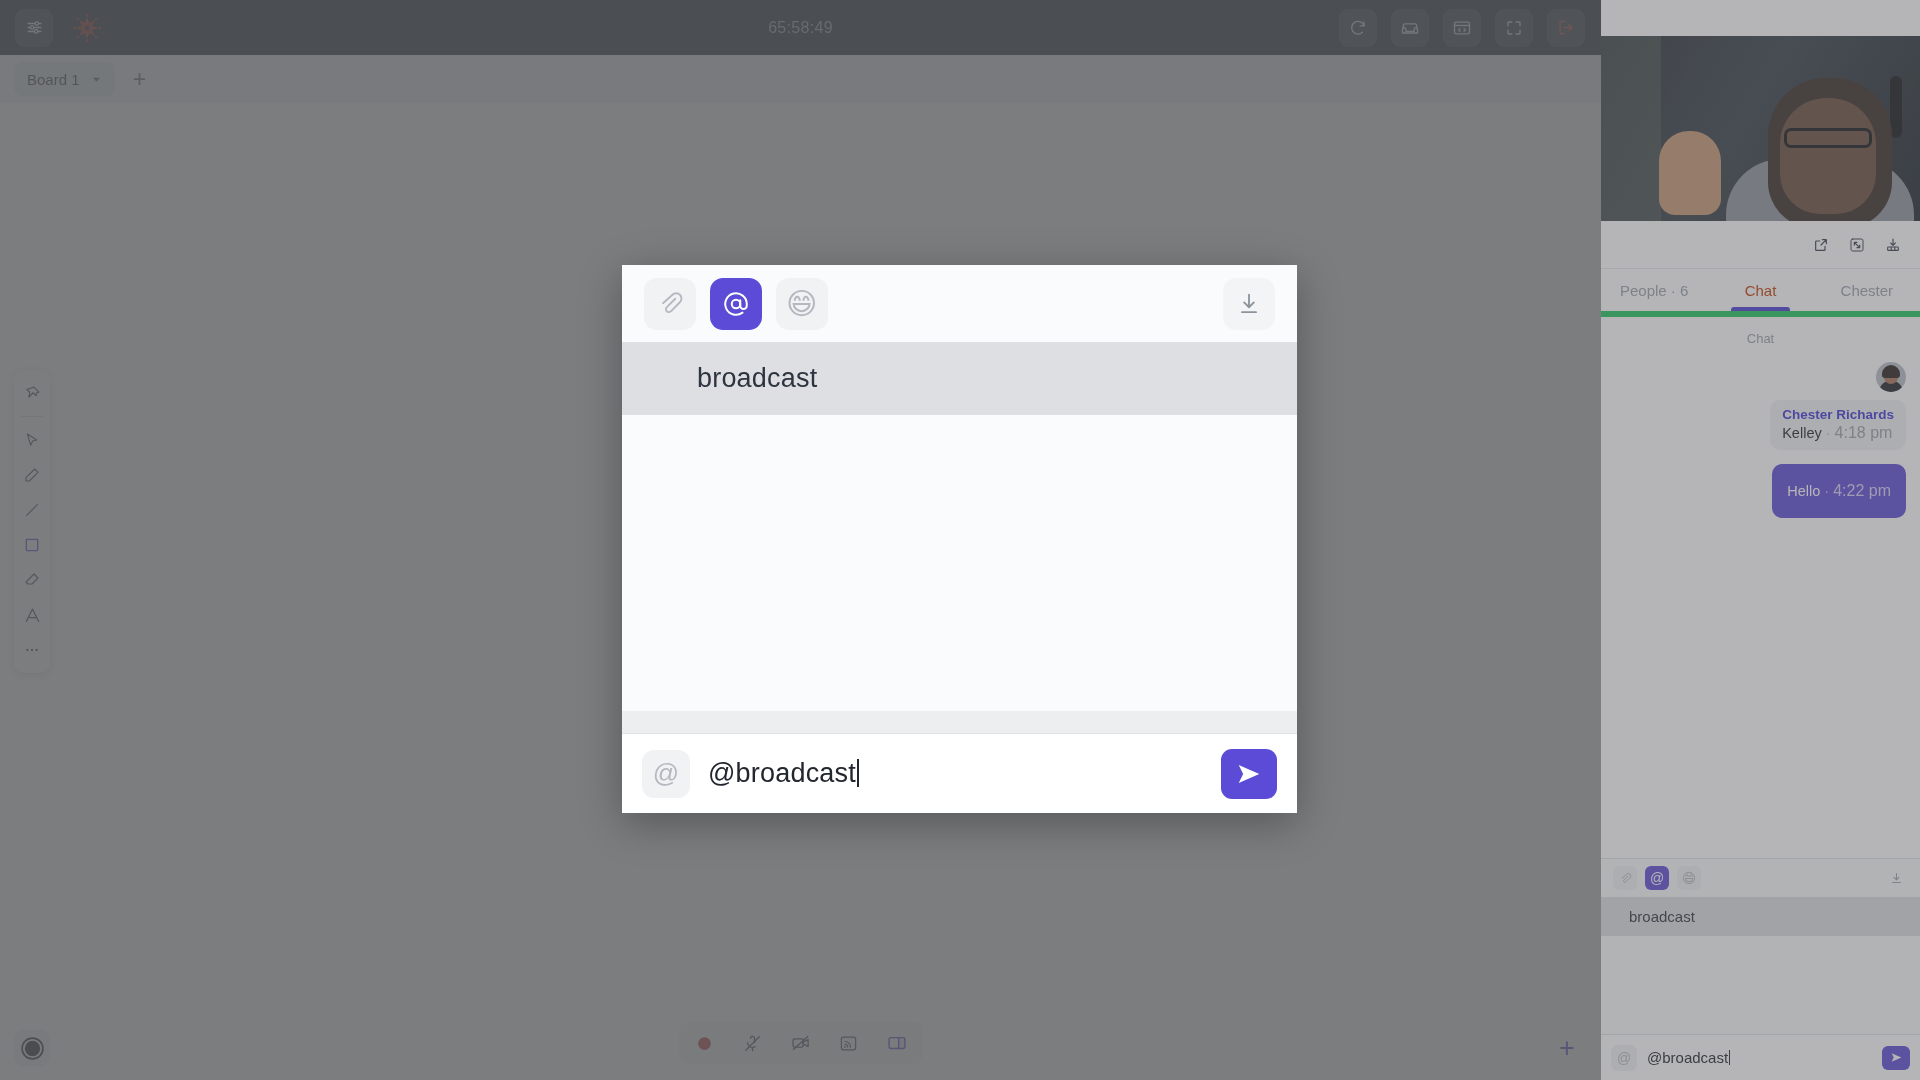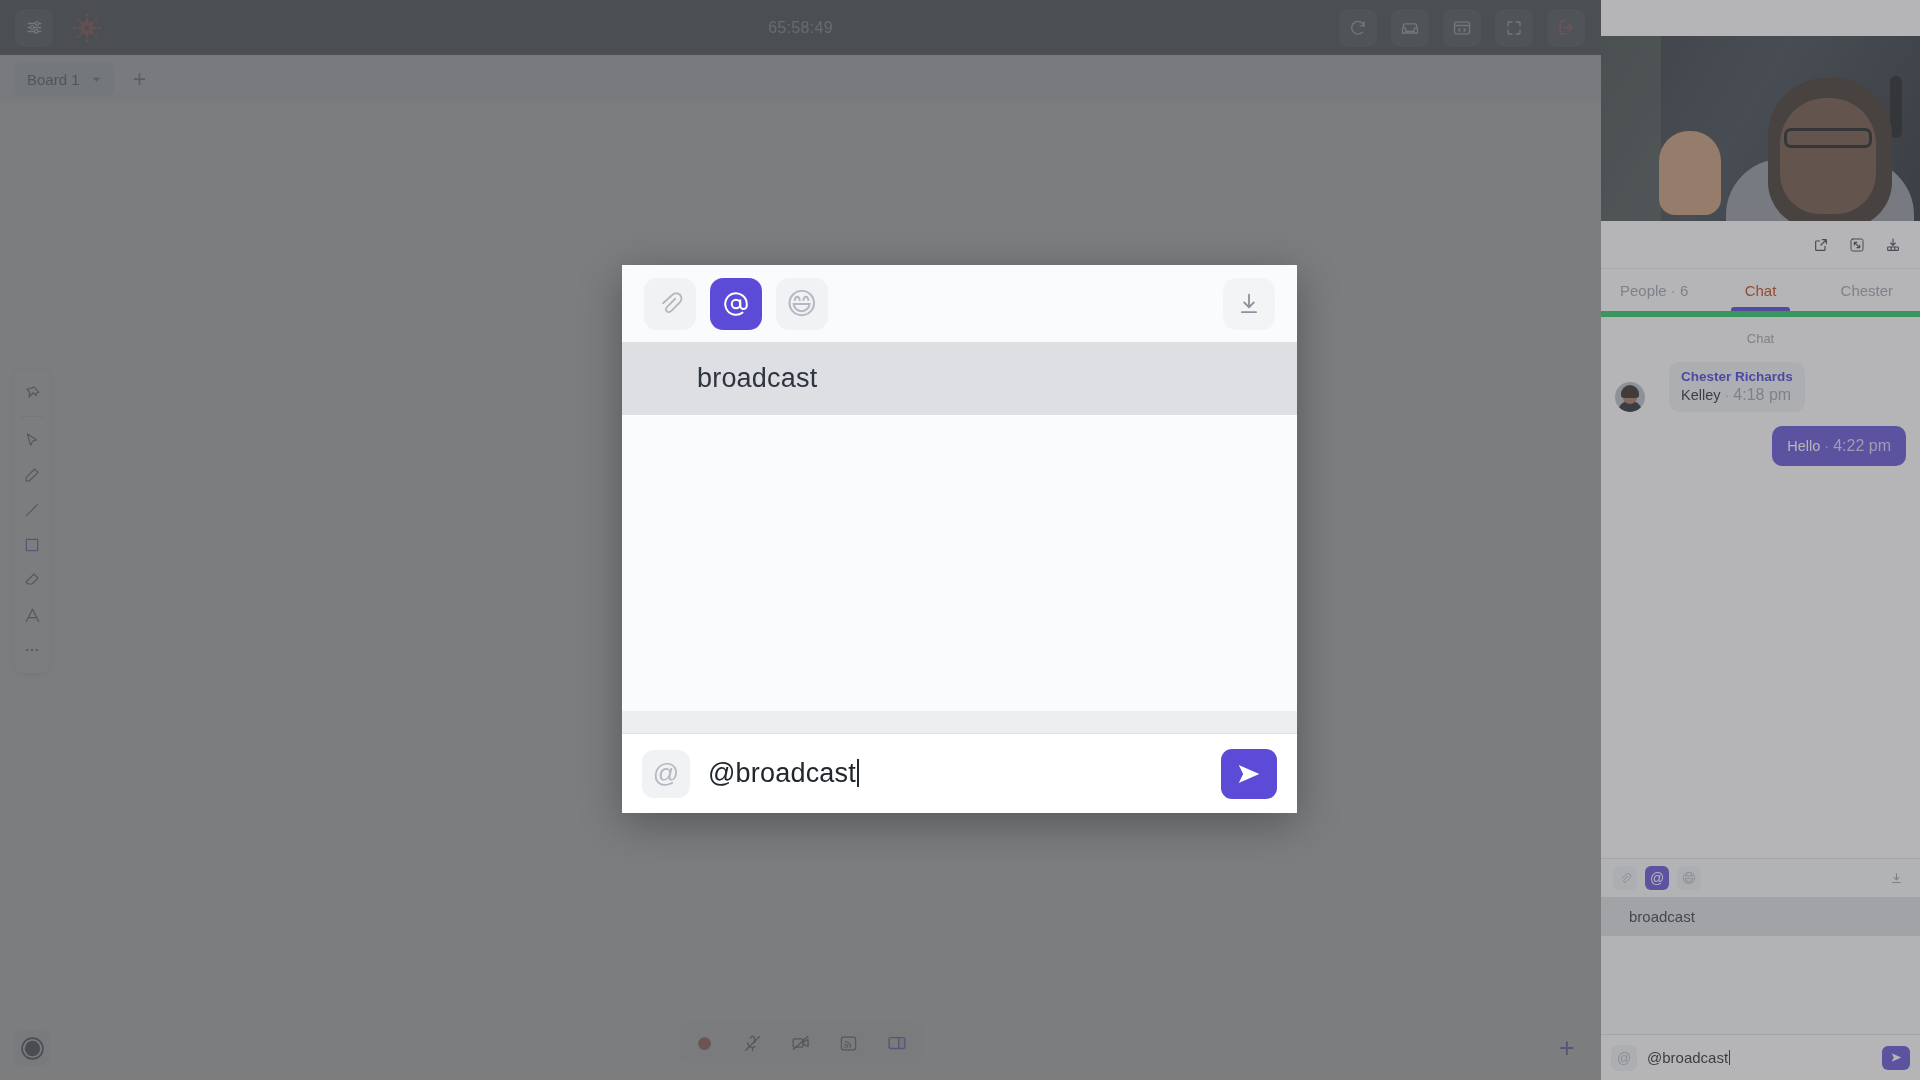--- a/index.html
+++ b/index.html
@@ -145,40 +145,40 @@
   }
   .ptab.active { color: #c2410c; font-weight: 400; justify-content: center; }
   .ptab.active::after {
     content: ""; position: absolute; left: 22%; right: 22%; bottom: 0;
     height: 4px; background: #4b3fd4; border-radius: 3px 3px 0 0;
   }
 
   #chat-scroll { flex: 1; overflow: hidden; padding: 14px 14px 0 14px; }
   #chat-daysep { text-align: center; font-size: 13px; color: #9aa1ab; margin-bottom: 16px; }
 
-  .msg-row { display: flex; align-items: flex-end; gap: 24px; margin-bottom: 10px; }
+  .msg-row { display: flex; align-items: flex-end; gap: 8px; margin-bottom: 10px; flex-direction: column; }
   .msg-avatar {
     width: 30px; height: 30px; border-radius: 50%; flex: 0 0 30px;
     background: #b9bec6; overflow: hidden; position: relative;
   }
   .av-hair { position:absolute; left:6px; top:3px; width:18px; height:13px; background:#2c2420; border-radius:9px 9px 3px 3px;}
   .av-face { position:absolute; left:8px; top:8px; width:14px; height:14px; background:#a9735a; border-radius:50%;}
   .av-body { position:absolute; left:3px; bottom:0; width:24px; height:11px; background:#22252b; border-radius:11px 11px 0 0;}
   .msg-bubble {
     background: #f1f2f4; border-radius: 10px; padding: 7px 12px 8px 12px;
     max-width: 215px;
   }
   .msg-author { font-size: 13.5px; font-weight: 700; margin-bottom: 2px; }
   .msg-line { font-size: 14.5px; color: #22262e; white-space: nowrap; }
   .msg-time { color: #9aa1ab; font-size: 16px; }
   .msg-dot { color: #b5bac2; padding: 0 4px; }
 
   .msg-row.own { justify-content: flex-end; margin-top: 14px; }
   .msg-bubble.own {
-    background: #5b4bd6; color: #fff; border-radius: 10px; padding: 11px 15px;
+    background: #5b4bd6; color: #fff; border-radius: 10px; padding: 18px 15px;
   }
   .msg-bubble.own .msg-line { color: #fff; }
   .msg-bubble.own .msg-time { color: #d5d0f5; }
   .msg-bubble.own .msg-dot { color: #c3bcf0; }
 
   
   #mini-composer {
     border-top: 1px solid #dfe2e6;
     background: #fafbfc;
   }

